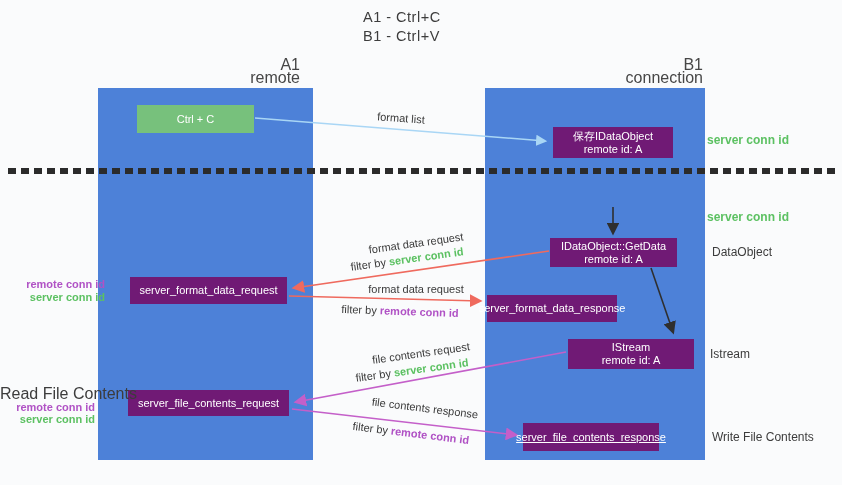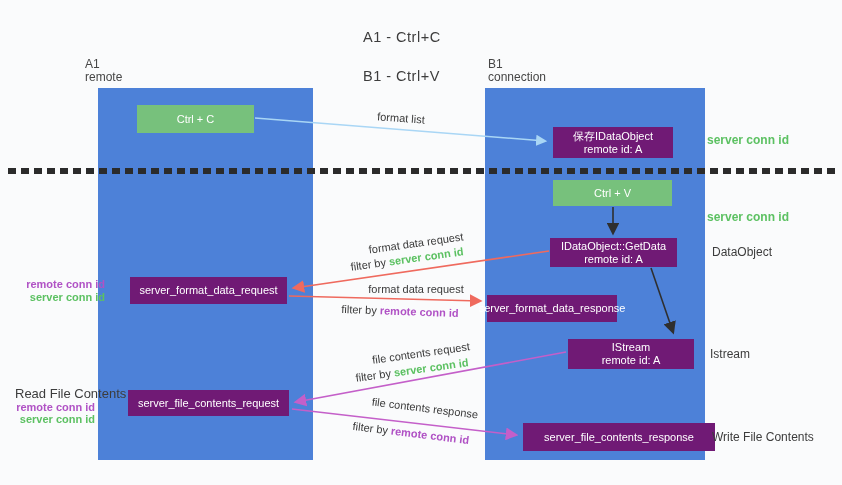--- a/index.html
+++ b/index.html
@@ -1,19 +1,19 @@
 <!DOCTYPE html>
 <html><head>
 <meta charset="utf-8">
 <style>
   html,body{margin:0;padding:0;background:#fafbfc;font-family:"Liberation Sans",sans-serif;}
   .stage{position:relative;width:842px;height:485px;overflow:hidden;background:#fafbfc;}
   .title{position:absolute;left:363px;top:8px;font-size:14.5px;line-height:19px;color:#3d3d3d;letter-spacing:.5px;}
-  .title span{display:block;margin-top:20px;}
-  .lifeline-header{position:absolute;width:215px;text-align:left;font-size:12px;line-height:13px;color:#464646;}
+  .title span{display:block;}
+  .lifeline-header{position:absolute;width:215px;text-align:right;font-size:16px;line-height:13px;color:#464646;}
   .lifeline-header span{display:block;}
   .col{position:absolute;top:88px;height:372px;background:#4d81d8;}
   .col-left{left:98px;width:215px;}
   .col-right{left:485px;width:220px;}
   .divider{position:absolute;left:8px;top:168px;width:828px;height:6px;z-index:5;
     background:repeating-linear-gradient(90deg,#2b2b2b 0,#2b2b2b 8px,transparent 8px,transparent 13px);}
   .node{position:absolute;display:flex;flex-direction:column;align-items:center;justify-content:center;
     color:#fff;font-size:11px;line-height:13px;text-align:left;z-index:6;}
   .node-green{background:#77c17c;}
   .node-orange{background:#701a75;}
@@ -56,23 +56,20 @@
 
   <div class="node node-green" style="left:137px;top:105px;width:117px;height:28px;">
     <span>Ctrl + C</span>
   </div>
 
   <div class="node node-orange" style="left:553px;top:127px;width:120px;height:31px;">
     <span>保存IDataObject</span>
     <span>remote id: A</span>
   </div>
 
-  <div class="node node-green" style="left:553px;top:180px;width:119px;height:26px;">
-    <span>Ctrl + V</span>
-  </div>
 
   <div class="node node-orange" style="left:550px;top:238px;width:127px;height:29px;">
     <span>IDataObject::GetData</span>
     <span>remote id: A</span>
   </div>
 
   <div class="node node-orange" style="left:130px;top:277px;width:157px;height:27px;">
     <span>server_format_data_request</span>
   </div>
 
@@ -82,36 +79,36 @@
 
   <div class="node node-orange" style="left:568px;top:339px;width:126px;height:30px;">
     <span>IStream</span>
     <span>remote id: A</span>
   </div>
 
   <div class="node node-orange" style="left:128px;top:390px;width:161px;height:26px;">
     <span>server_file_contents_request</span>
   </div>
 
-  <div class="node node-orange" style="left:523px;top:423px;width:192px;height:28px;">
+  <div class="node node-orange" style="left:523px;top:423px;width:136px;height:28px;text-decoration:underline;">
     <span>server_file_contents_response</span>
   </div>
 
   <div class="ann ann-green" style="left:707px;top:133px;">server conn id</div>
   <div class="ann ann-green" style="left:707px;top:210px;">server conn id</div>
   <div class="ann ann-dark" style="left:712px;top:245px;">DataObject</div>
   <div class="ann ann-dark" style="left:710px;top:347px;">Istream</div>
   <div class="ann ann-dark" style="left:712px;top:430px;">Write File Contents</div>
 
   <div class="left-block" style="left:8px;top:278px;width:97px;">
     <span class="t-purple">remote conn id</span>
     <span class="t-green">server conn id</span>
   </div>
   <div class="left-block" style="left:0px;top:388px;width:95px;">
-    <span class="t-dark" style="font-size:13px;padding-left:15px;">Read File Contents</span>
+    <span class="t-dark" style="font-size:16px;">Read File Contents</span>
     <span class="t-purple">remote conn id</span>
     <span class="t-green">server conn id</span>
   </div>
 
   <div class="arrow-label" style="left:401px;top:118px;transform:translate(-50%,-50%) rotate(4deg);">format list</div>
 
   <div class="arrow-label" style="left:416px;top:243px;transform:translate(-50%,-50%) rotate(-8deg);">format data request</div>
   <div class="arrow-label" style="left:407px;top:259px;transform:translate(-50%,-50%) rotate(-8deg);">
     <span>filter by </span><span class="t-green">server conn id</span>
   </div>

